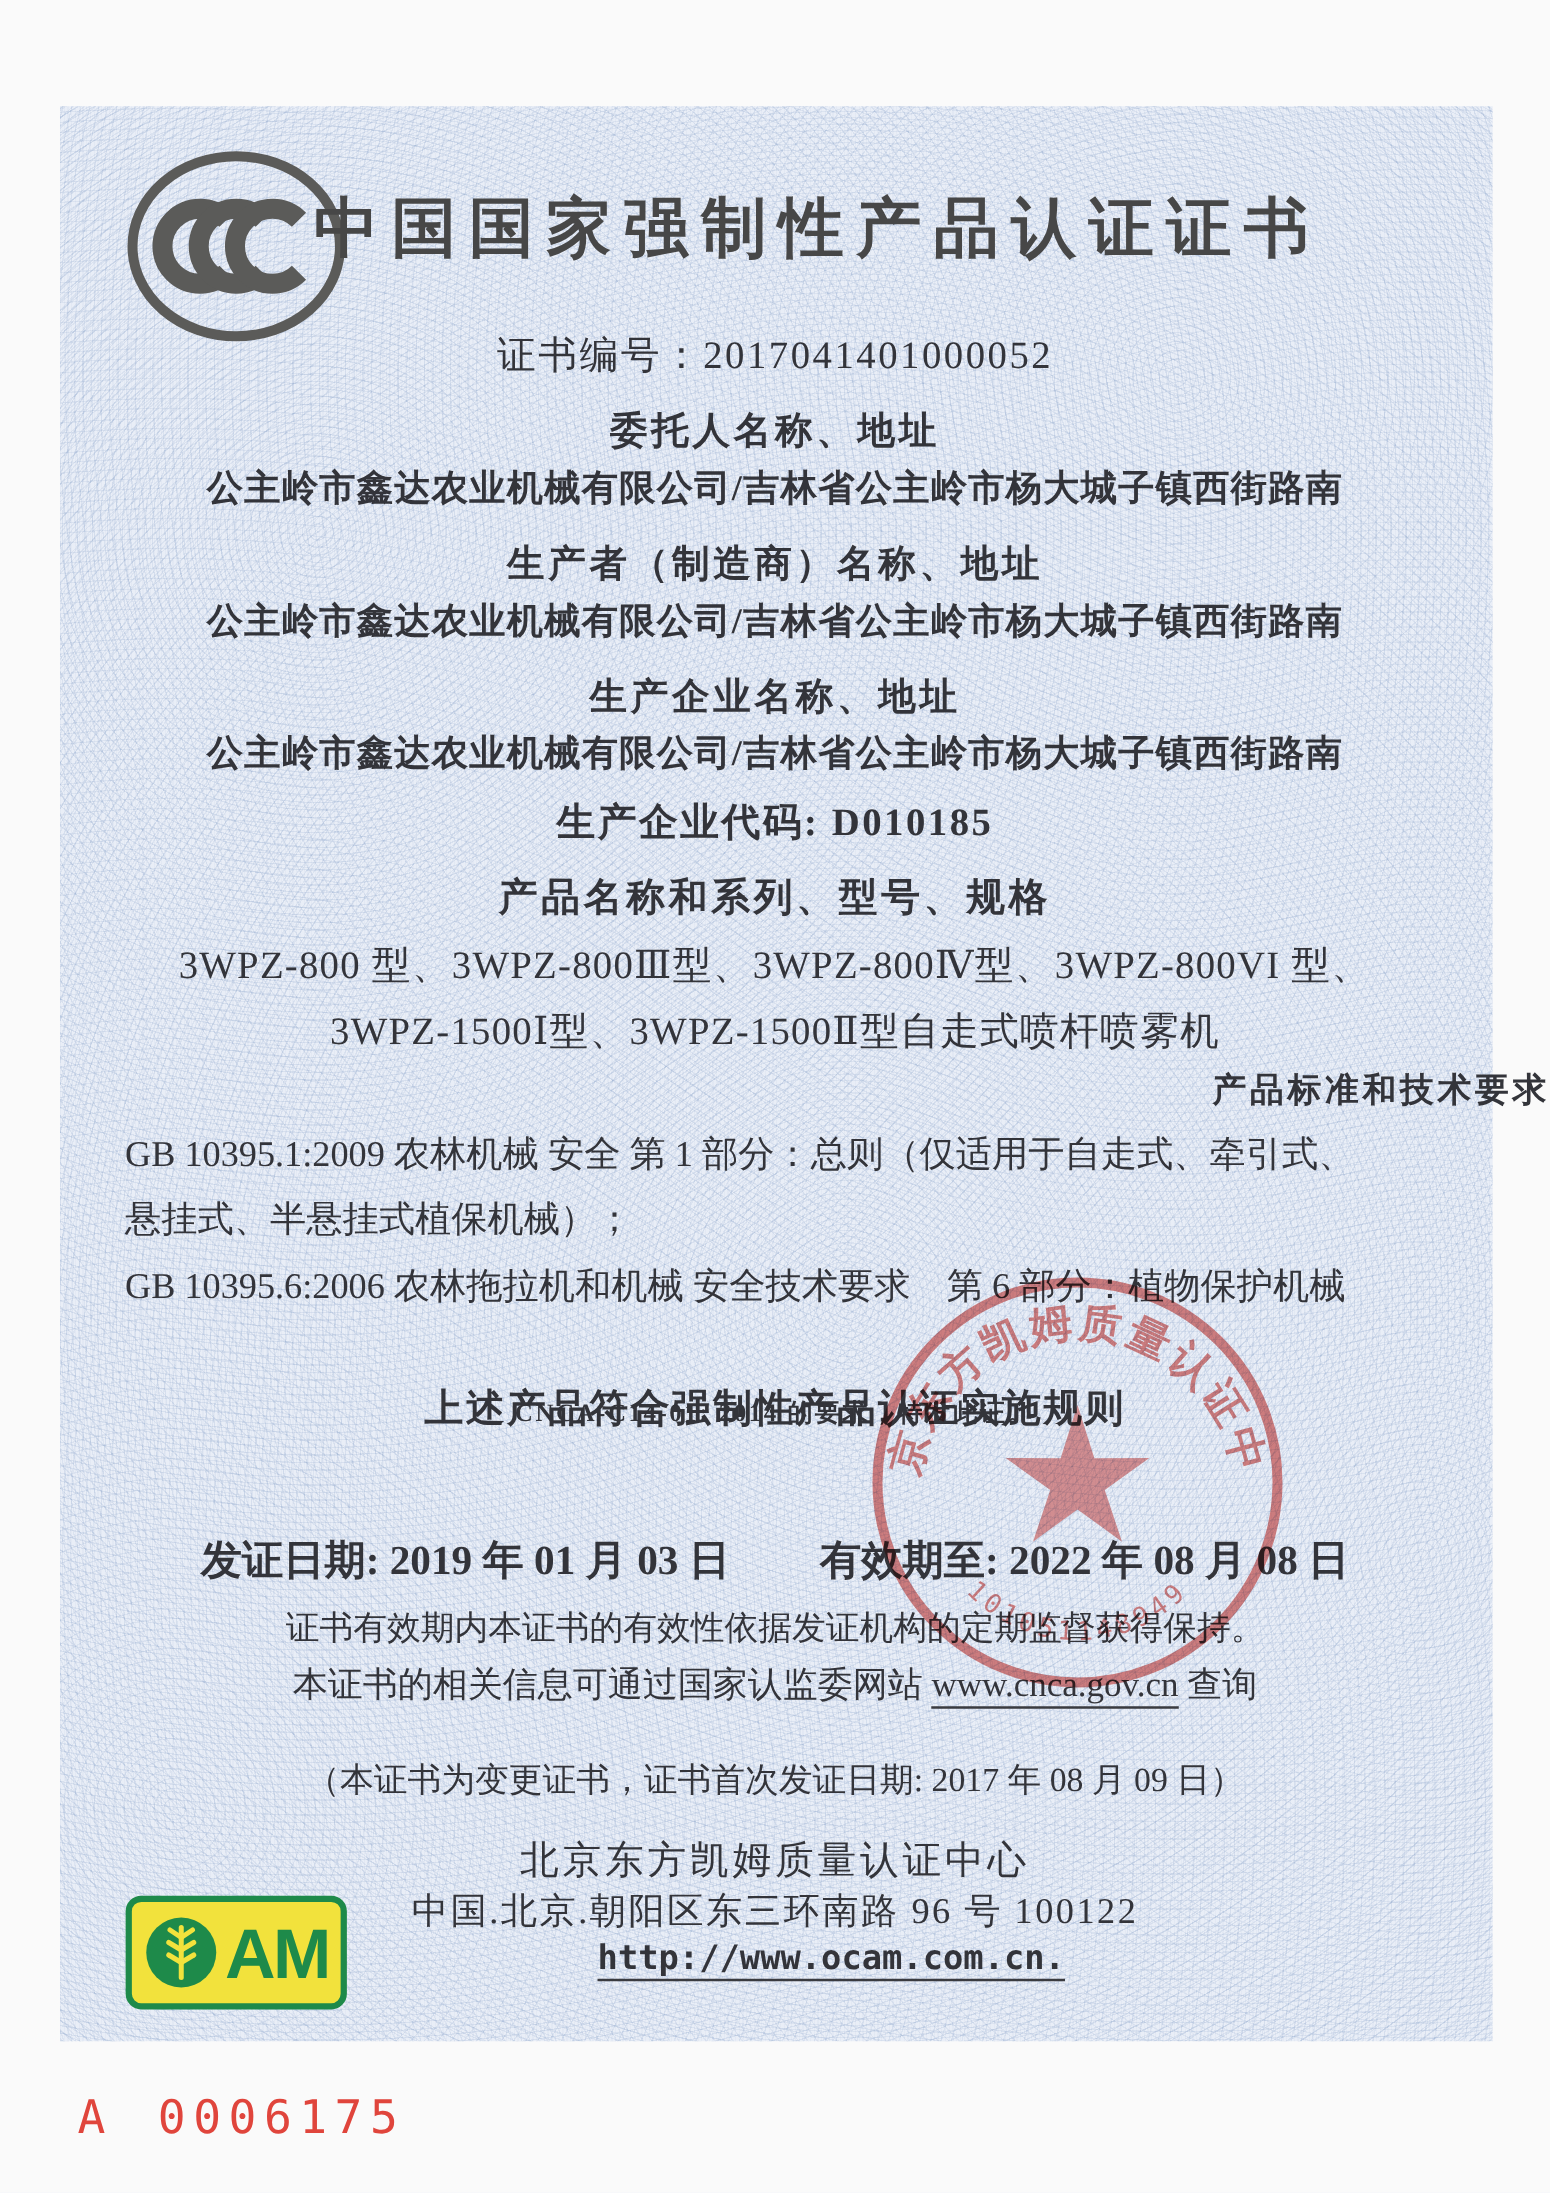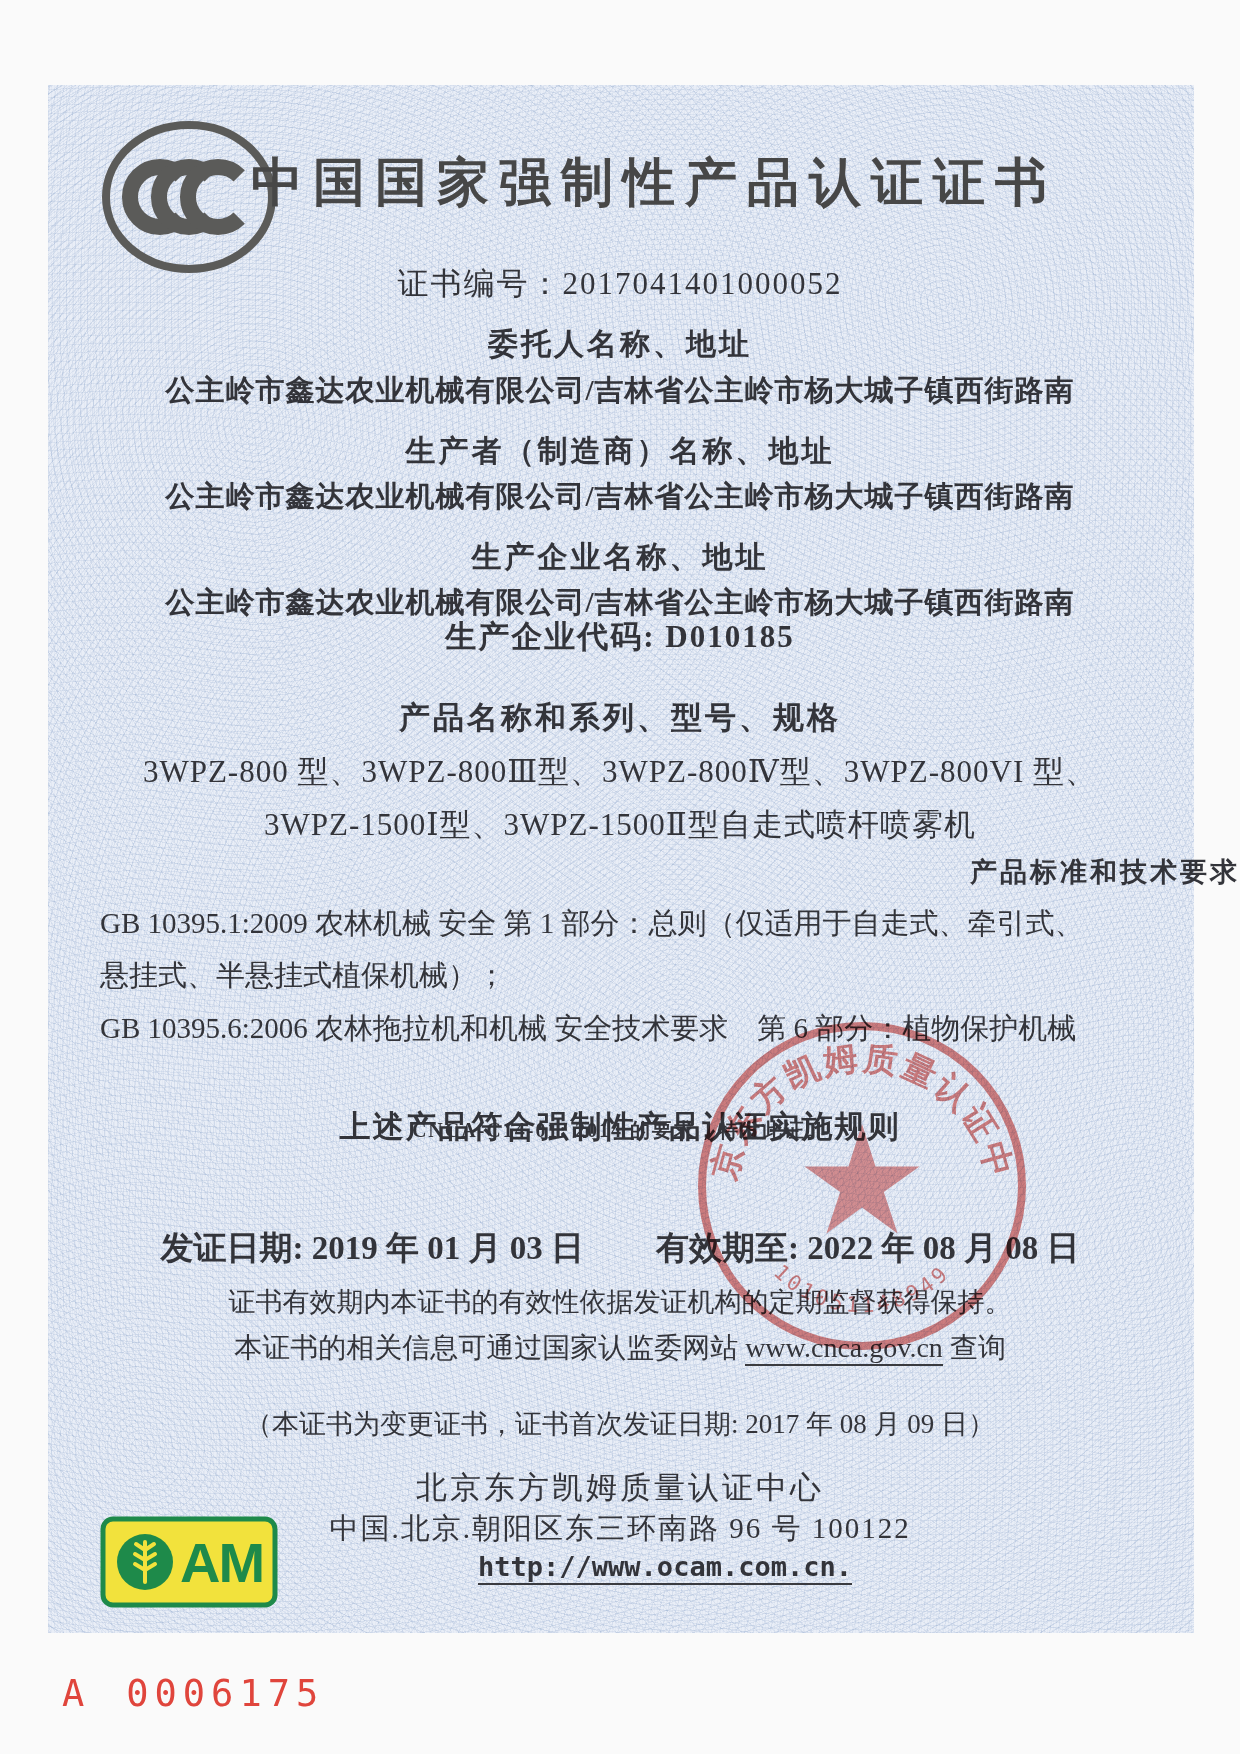--- a/index.html
+++ b/index.html
@@ -56,21 +56,21 @@
 
   <div class="line b" style="top:324px;font-size:30px;letter-spacing:3px;">委托人名称、地址</div>
   <div class="line b" style="top:371px;font-size:29px;letter-spacing:1px;">公主岭市鑫达农业机械有限公司/吉林省公主岭市杨大城子镇西街路南</div>
 
   <div class="line b" style="top:431px;font-size:30px;letter-spacing:3px;">生产者（制造商）名称、地址</div>
   <div class="line b" style="top:477px;font-size:29px;letter-spacing:1px;">公主岭市鑫达农业机械有限公司/吉林省公主岭市杨大城子镇西街路南</div>
 
   <div class="line b" style="top:537px;font-size:30px;letter-spacing:3px;">生产企业名称、地址</div>
   <div class="line b" style="top:583px;font-size:29px;letter-spacing:1px;">公主岭市鑫达农业机械有限公司/吉林省公主岭市杨大城子镇西街路南</div>
 
-  <div class="line b" style="top:616px;font-size:31px;letter-spacing:2px;">生产企业代码: D010185</div>
+  <div class="line b" style="top:637px;font-size:31px;letter-spacing:2px;">生产企业代码: D010185</div>
 
   <div class="line b" style="top:697px;font-size:31px;letter-spacing:3px;">产品名称和系列、型号、规格</div>
   <div class="line" style="top:751px;font-size:31px;letter-spacing:1px;">3WPZ-800 型、3WPZ-800Ⅲ型、3WPZ-800Ⅳ型、3WPZ-800VI 型、</div>
   <div class="line" style="top:804px;font-size:31px;letter-spacing:1px;">3WPZ-1500Ⅰ型、3WPZ-1500Ⅱ型自走式喷杆喷雾机</div>
 
   <div class="line b" style="top:854px;font-size:27px;letter-spacing:3px;text-align:right;">产品标准和技术要求</div>
   <div class="left-line" style="left:100px;top:904px;font-size:29px;">GB 10395.1:2009 农林机械 安全 第 1 部分：总则（仅适用于自走式、牵引式、</div>
   <div class="left-line" style="left:100px;top:956px;font-size:29px;">悬挂式、半悬挂式植保机械）；</div>
   <div class="left-line" style="left:100px;top:1009px;font-size:29px;">GB 10395.6:2006 农林拖拉机和机械 安全技术要求　第 6 部分：植物保护机械</div>
 

